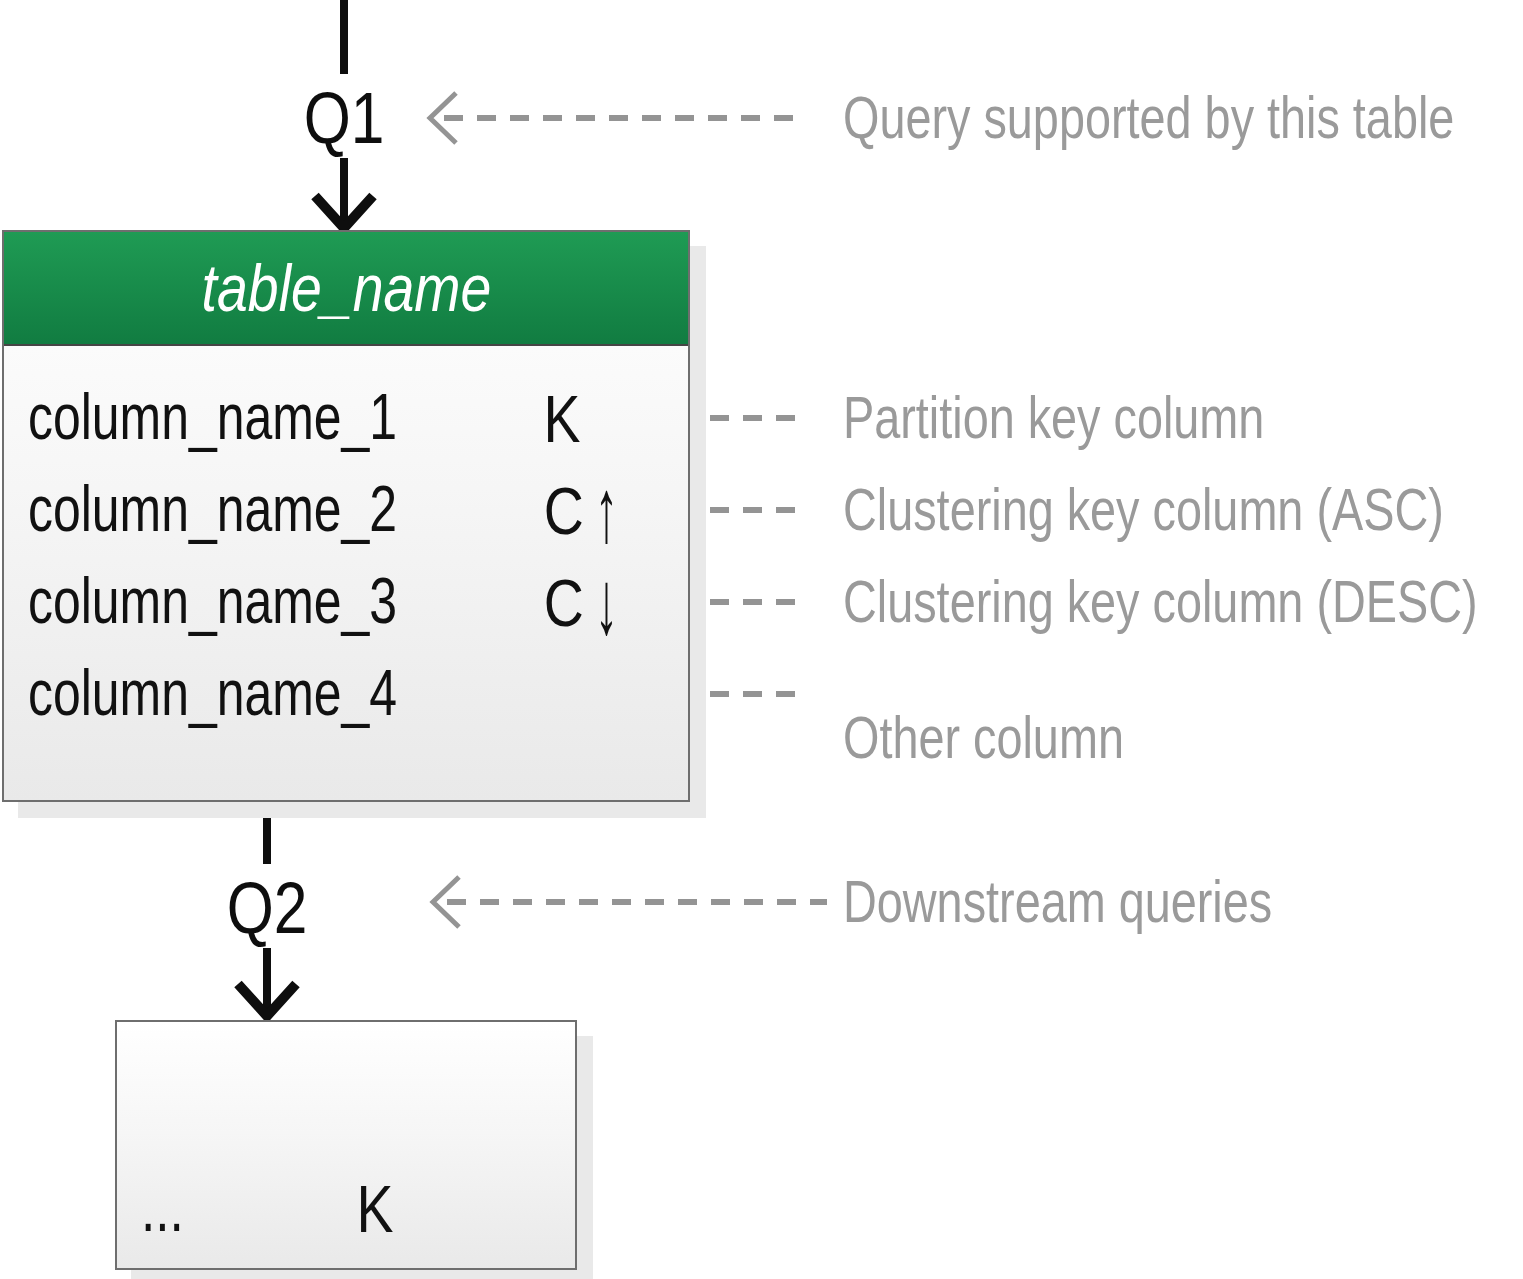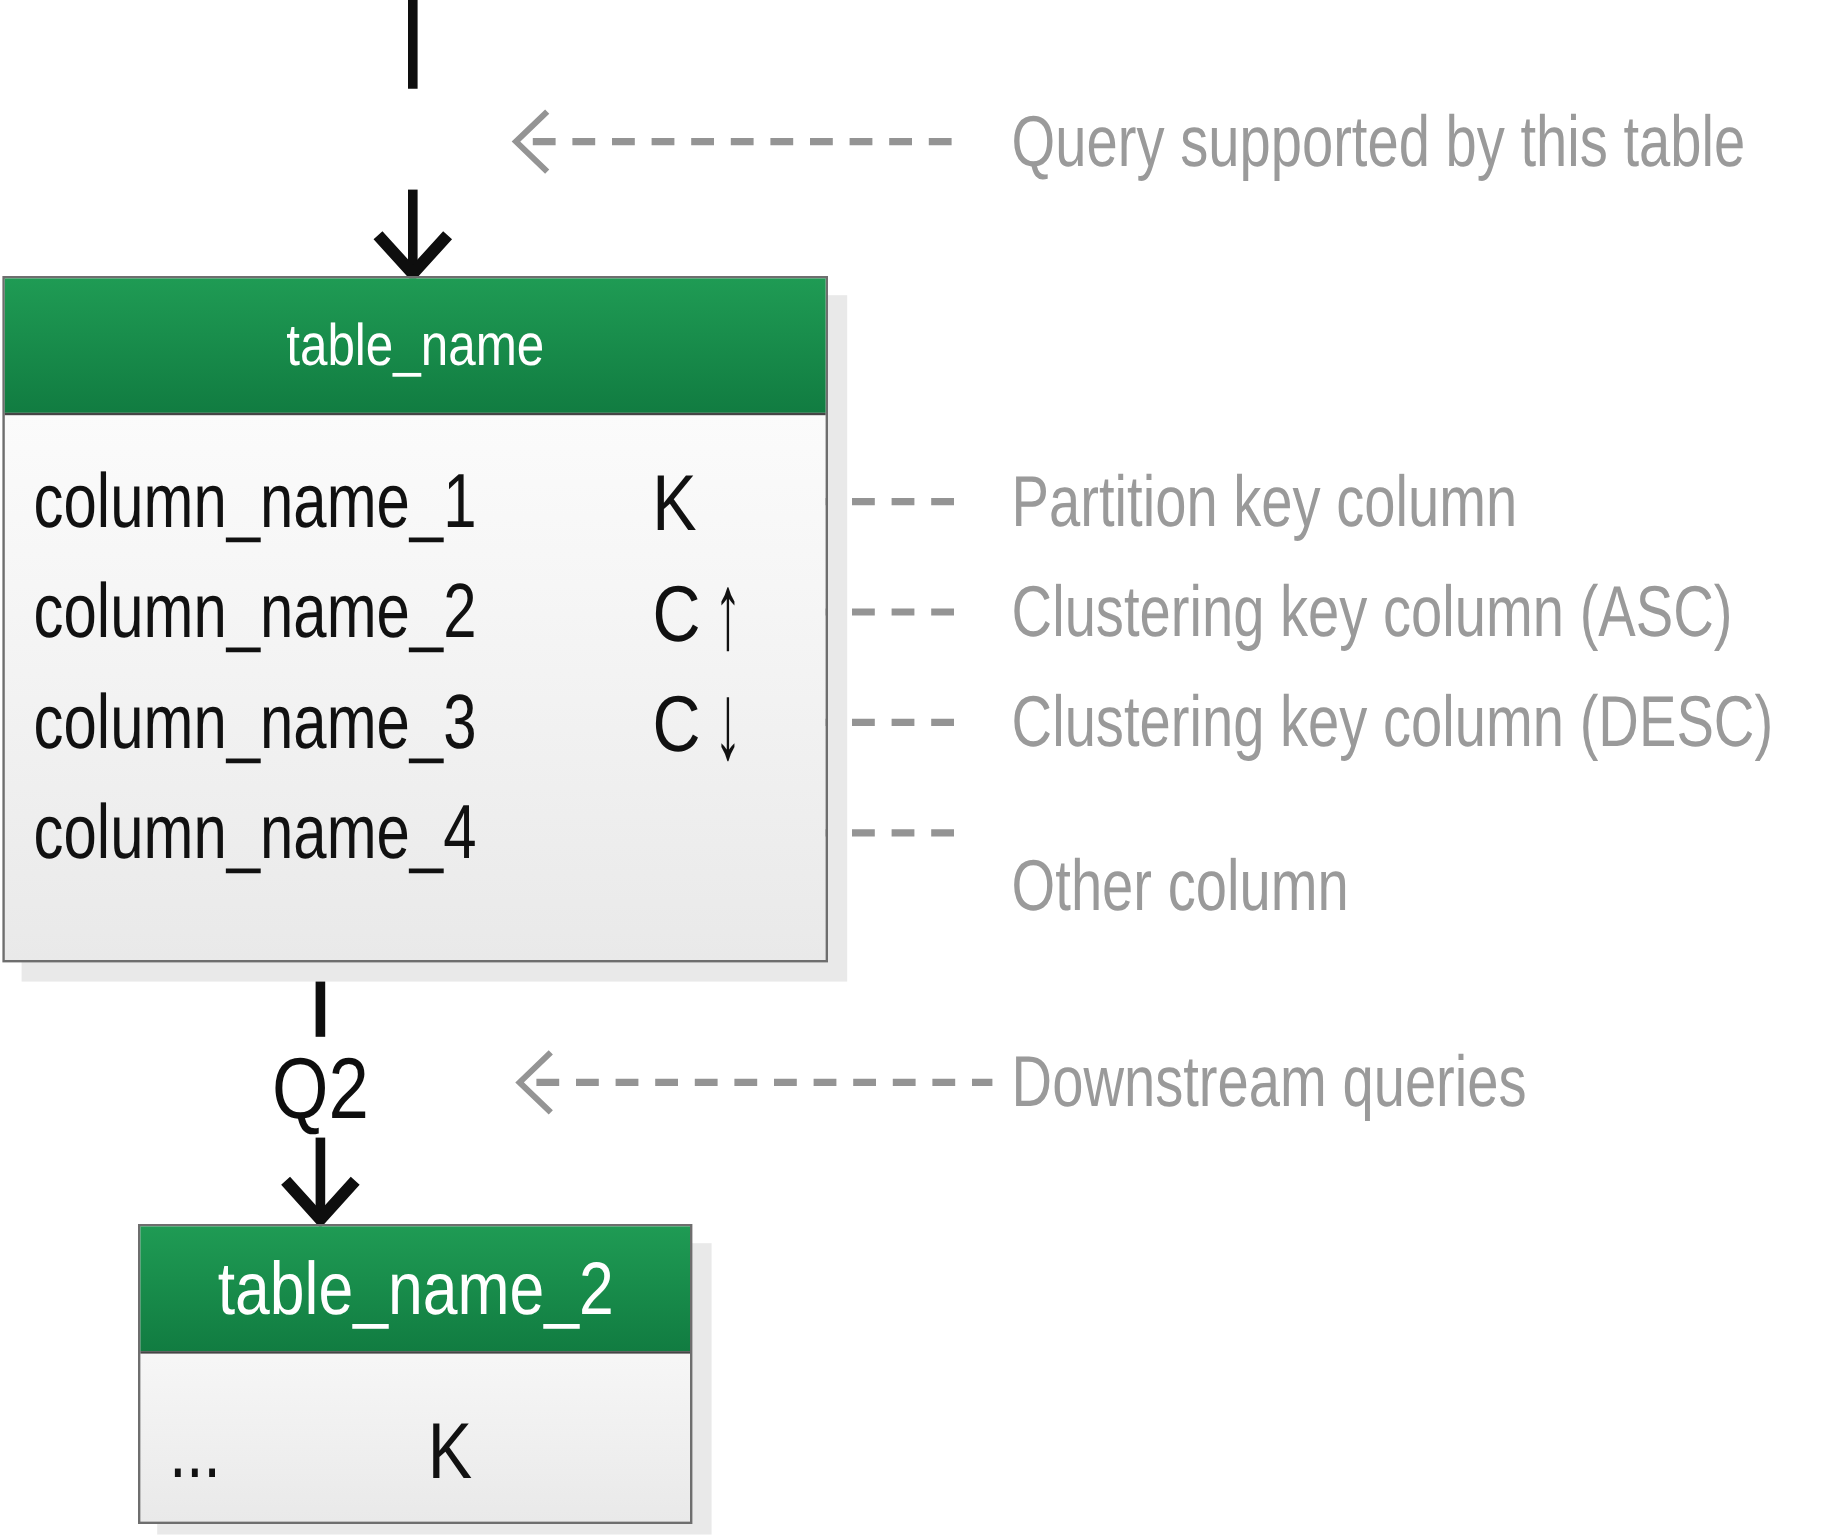--- a/index.html
+++ b/index.html
@@ -22,21 +22,21 @@
     box-shadow:16px 16px 0 0 #e9e9e9;
   }
   .tbox .thead {
     position:absolute; left:0; top:0; right:0;
     background:linear-gradient(180deg,#1f9b54 0%,#117c41 100%);
     border-bottom:2px solid #454545;
     display:flex; align-items:center; justify-content:center;
     color:#ffffff;
   }
   #table1 { left:2px;  top:230px;  width:684px; height:568px; }
-  #table1 .thead { height:112px; font-size:49px; }
+  #table1 .thead { height:112px; font-size:66px;font-style:italic; }
   #table2 { left:115px; top:1020px; width:458px; height:246px; }
   #table2 .thead { height:104px; font-size:62px; }
 
   .t-row { position:absolute; left:24px; right:14px; height:78px; display:flex; font-size:64px; }
   .t-row .rname { }
   .t-row .rkey  { position:absolute; left:512px; top:0; height:78px; display:flex; align-items:center; font-size:66px; }
   .dir { display:inline-block; transform:scaleY(1.55) scaleX(0.8); transform-origin:50% 55%; font-size:58px; margin-left:4px; }
 
   #t1r1 { top:148px; }
   #t1r2 { top:240px; }
@@ -102,20 +102,23 @@
         <line x1="644" y1="694" x2="803" y2="694" stroke-width="6" stroke-dasharray="19 14"></line>
         <polyline points="654,670 628,694 654,718" stroke-width="5"></polyline>
       </g>
       <g>
         <line x1="447" y1="902" x2="827" y2="902" stroke-width="6" stroke-dasharray="19 14"></line>
         <polyline points="459,877 433,902 459,927" stroke-width="5"></polyline>
       </g>
     </g>
   </svg>
 
+  <div class="qlabel" id="q1">
+    <span class="condC">Q1</span>
+  </div>
   <div class="qlabel" id="q2">
     <span class="condC">Q2</span>
   </div>
 
   <div class="tbox" id="table1">
     <div class="thead">
       <span class="condC">table_name</span>
     </div>
     <div class="t-row" id="t1r1">
       <span class="cond rname">column_name_1</span>
@@ -140,23 +143,20 @@
     </div>
     <div class="t-row" id="t1r4">
       <span class="cond rname">column_name_4</span>
       <span class="rkey">
         <span class="condC"></span>
       </span>
     </div>
   </div>
 
   <div class="tbox" id="table2">
-    <div class="thead">
-      <span class="condC">table_name_2</span>
-    </div>
     <div class="t-row" id="t2r1">
       <span class="cond rname">...</span>
       <span class="rkey">
         <span class="condC">K</span>
       </span>
     </div>
   </div>
 
   <div class="anno" id="anno-q1">
     <span class="cond">Query supported by this table</span>

